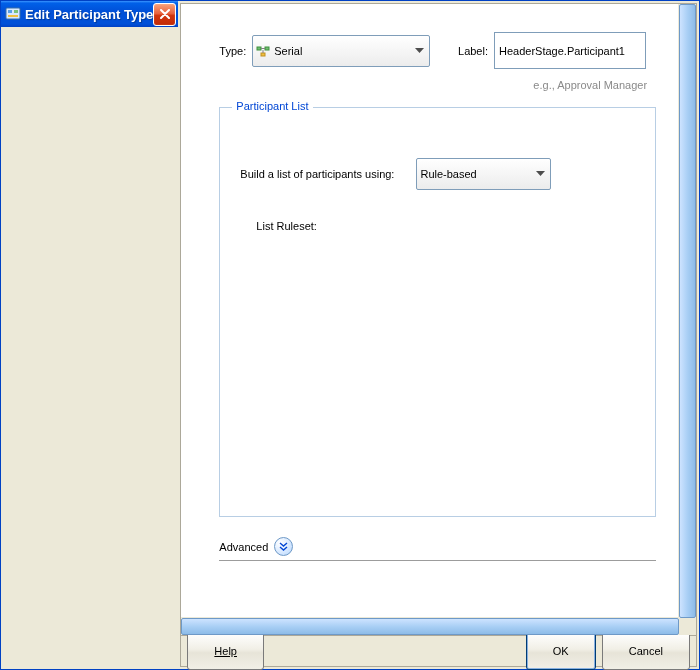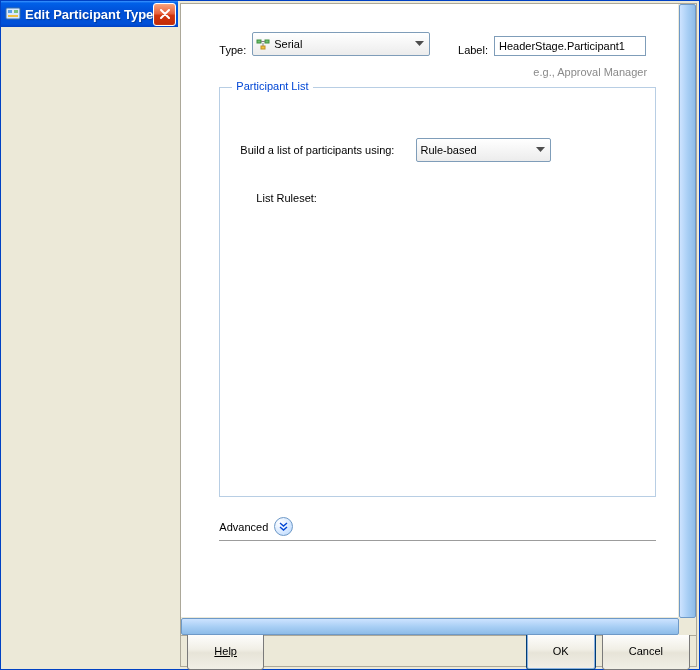--- a/index.html
+++ b/index.html
@@ -129,25 +129,24 @@
     background: #ece9d8;
   }
 
   .row {
     display: flex;
     align-items: center;
     gap: 6px;
   }
   .top-row {
     padding: 20px 30px 4px 30px;
-    align-items: flex-end;
   }
   .label-txt { color: #000; }
   .combo {
-    height: 24px;
+    height: 32px;
     background: linear-gradient(to bottom,#fff,#ececec);
     border: 1px solid #7f9db9;
     border-radius: 2px;
     display: flex;
     align-items: center;
     padding: 0 2px 0 3px;
     box-sizing: border-box;
     position: relative;
   }
   .combo .mini-icon {
@@ -167,35 +166,35 @@
     width: 15px;
     display: flex;
     align-items: center;
     justify-content: center;
     color: #4d4d4d;
   }
   .combo.type { width: 205px; }
   .combo.method { width: 135px; }
 
   .text-input {
-    height: 20px;
+    height: 37px;
     border: 1px solid #7f9db9;
     background: #fff;
     box-sizing: border-box;
     padding: 2px 4px;
     font-family: inherit;
     font-size: 11px;
   }
   .label-input { flex: 1; }
   .hint {
     color: #8a8a8a;
     font-size: 11px;
     margin-left: 344px;
     margin-top: 6px;
-    margin-bottom: 9px;
+    margin-bottom: 16px;
   }
 
   .fieldset {
     margin: 0 20px 0 30px;
     border: 1px solid #b8cee4;
     position: relative;
     padding: 30px 20px 20px 20px;
     box-sizing: border-box;
     height: 410px;
   }

